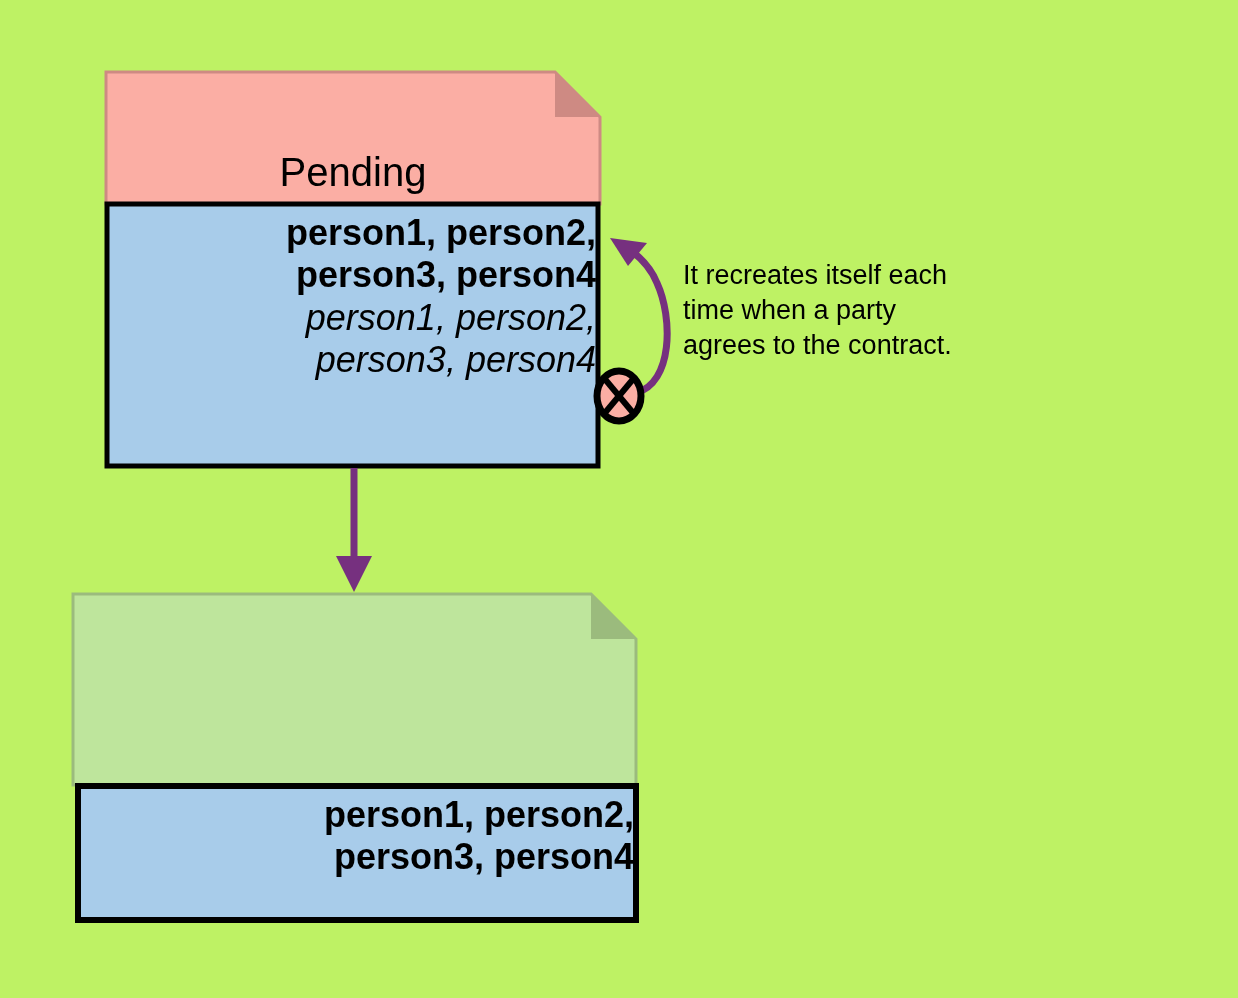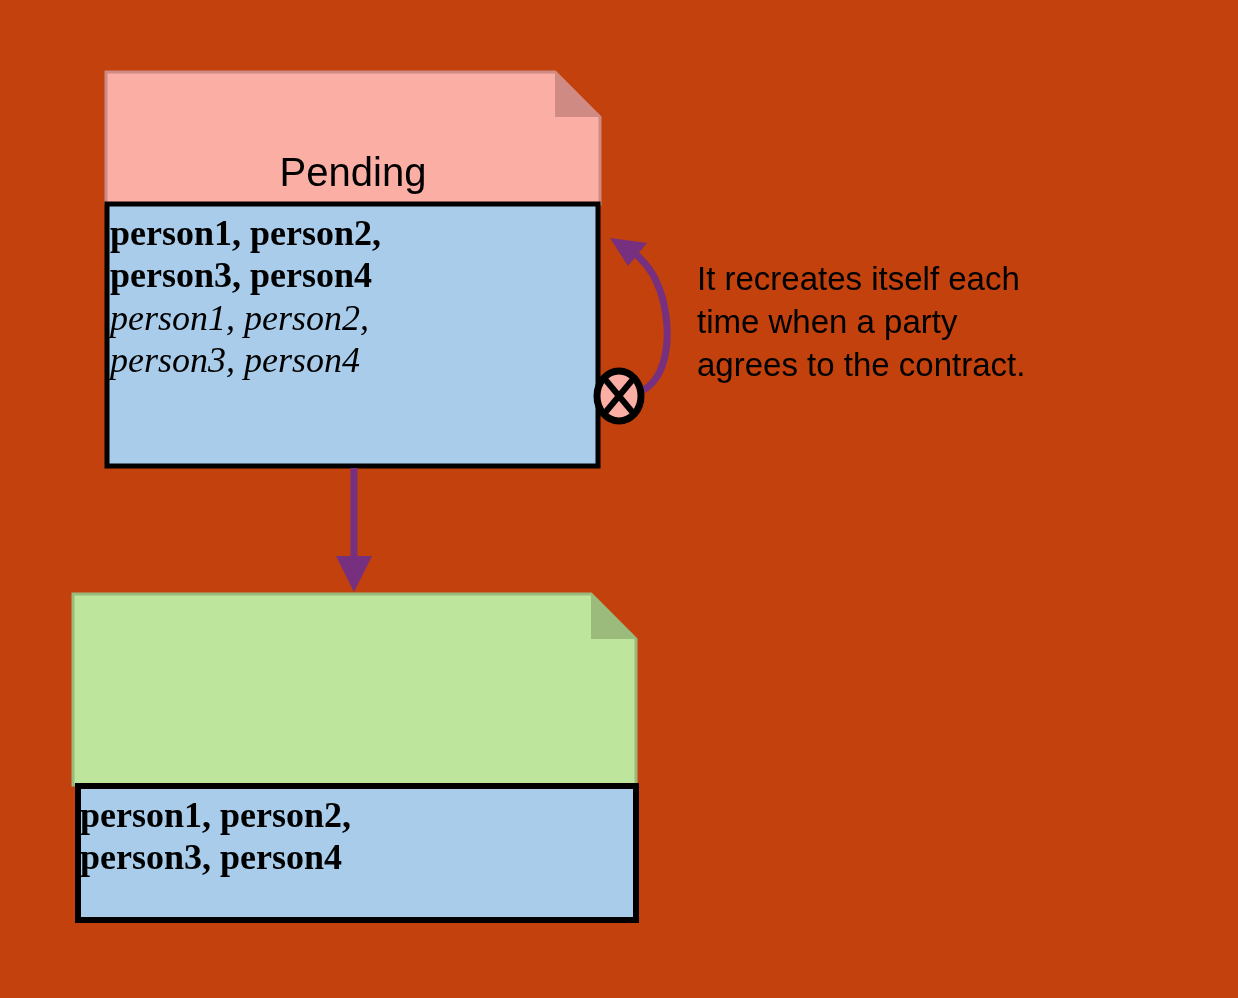--- a/index.html
+++ b/index.html
@@ -9,21 +9,21 @@
     background: #ffffff;
   }
   body {
     font-family: "Liberation Sans", sans-serif;
     -webkit-font-smoothing: antialiased;
   }
   #canvas {
     position: relative;
     width: 1238px;
     height: 998px;
-    background: #c2410c;
+    background: #bef264;
     overflow: hidden;
   }
   .svg-layer {
     position: absolute;
     left: 0;
     top: 0;
     width: 1238px;
     height: 998px;
   }
   
@@ -31,23 +31,23 @@
     position: absolute;
     text-align: center;
     color: #000000;
     font-family: "Liberation Sans", sans-serif;
     font-weight: normal;
     white-space: nowrap;
     pointer-events: none;
   }
   .compartment-text {
     position: absolute;
-    text-align: left;
+    text-align: right;
     color: #000000;
-    font-family: Liberation Serif, serif;
+    font-family: Liberation Sans, sans-serif;
     line-height: 1.18;
   }
   .line-bold {
     font-weight: bold;
   }
   .line-italic {
     font-style: italic;
     font-weight: normal;
   }
   
@@ -110,17 +110,17 @@
     <div class="line-italic">person1, person2,</div>
     <div class="line-italic">person3, person4</div>
   </div>
 
 
   <div class="compartment-text" style="left:80px; top:794px; width:554px; font-size:36px;">
     <div class="line-bold">person1, person2,</div>
     <div class="line-bold">person3, person4</div>
   </div>
 
-  <div class="annotation" style="left:697px; top:258px; width:440px; font-size:33px;">It recreates itself each
+  <div class="annotation" style="left:683px; top:258px; width:440px; font-size:27px;">It recreates itself each
 time when a party
 agrees to the contract.</div>
 
 </div>
 
 </body></html>

